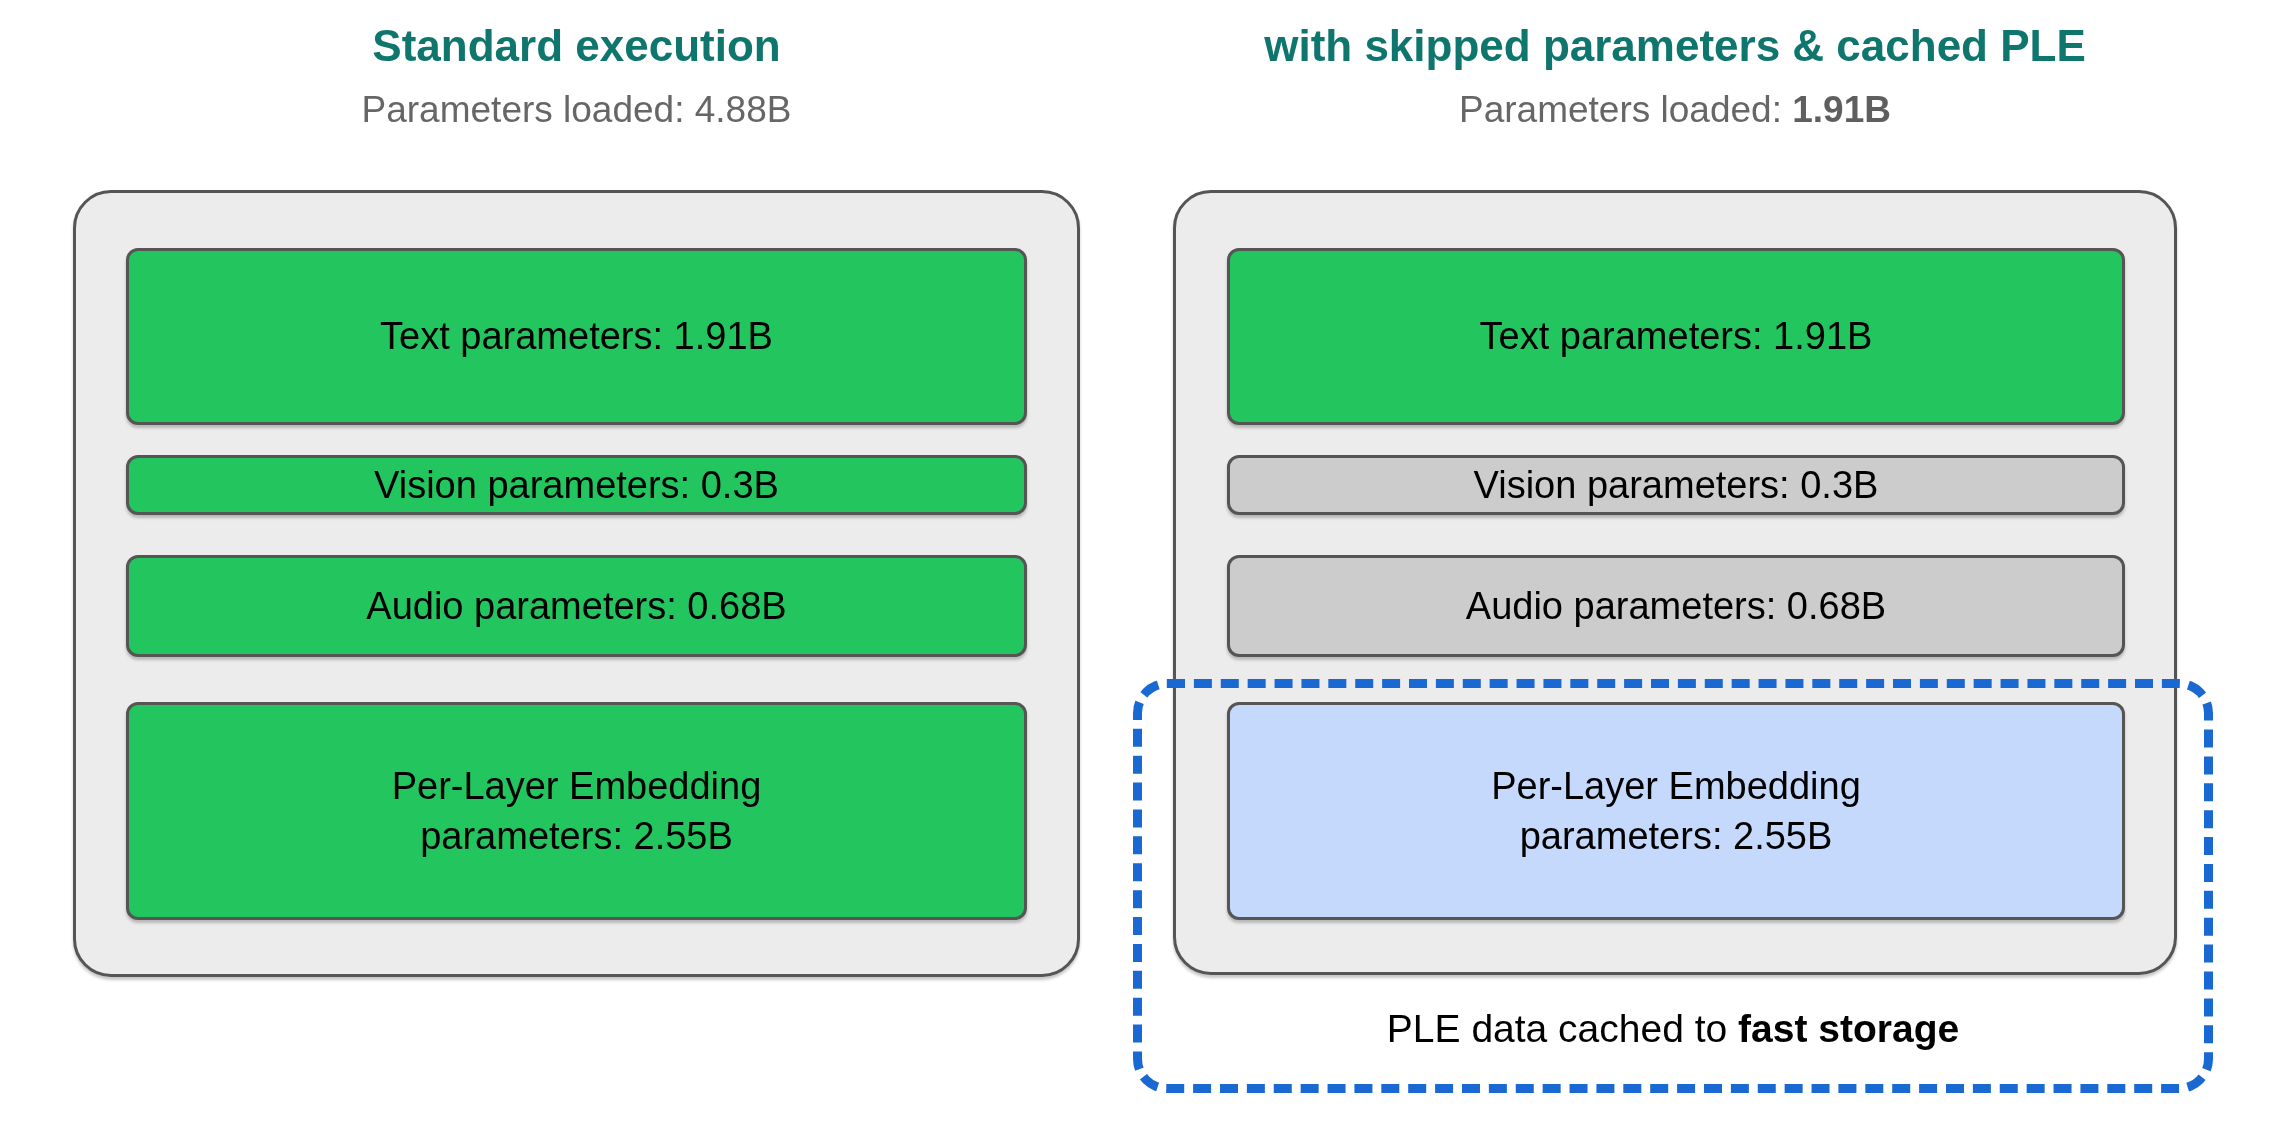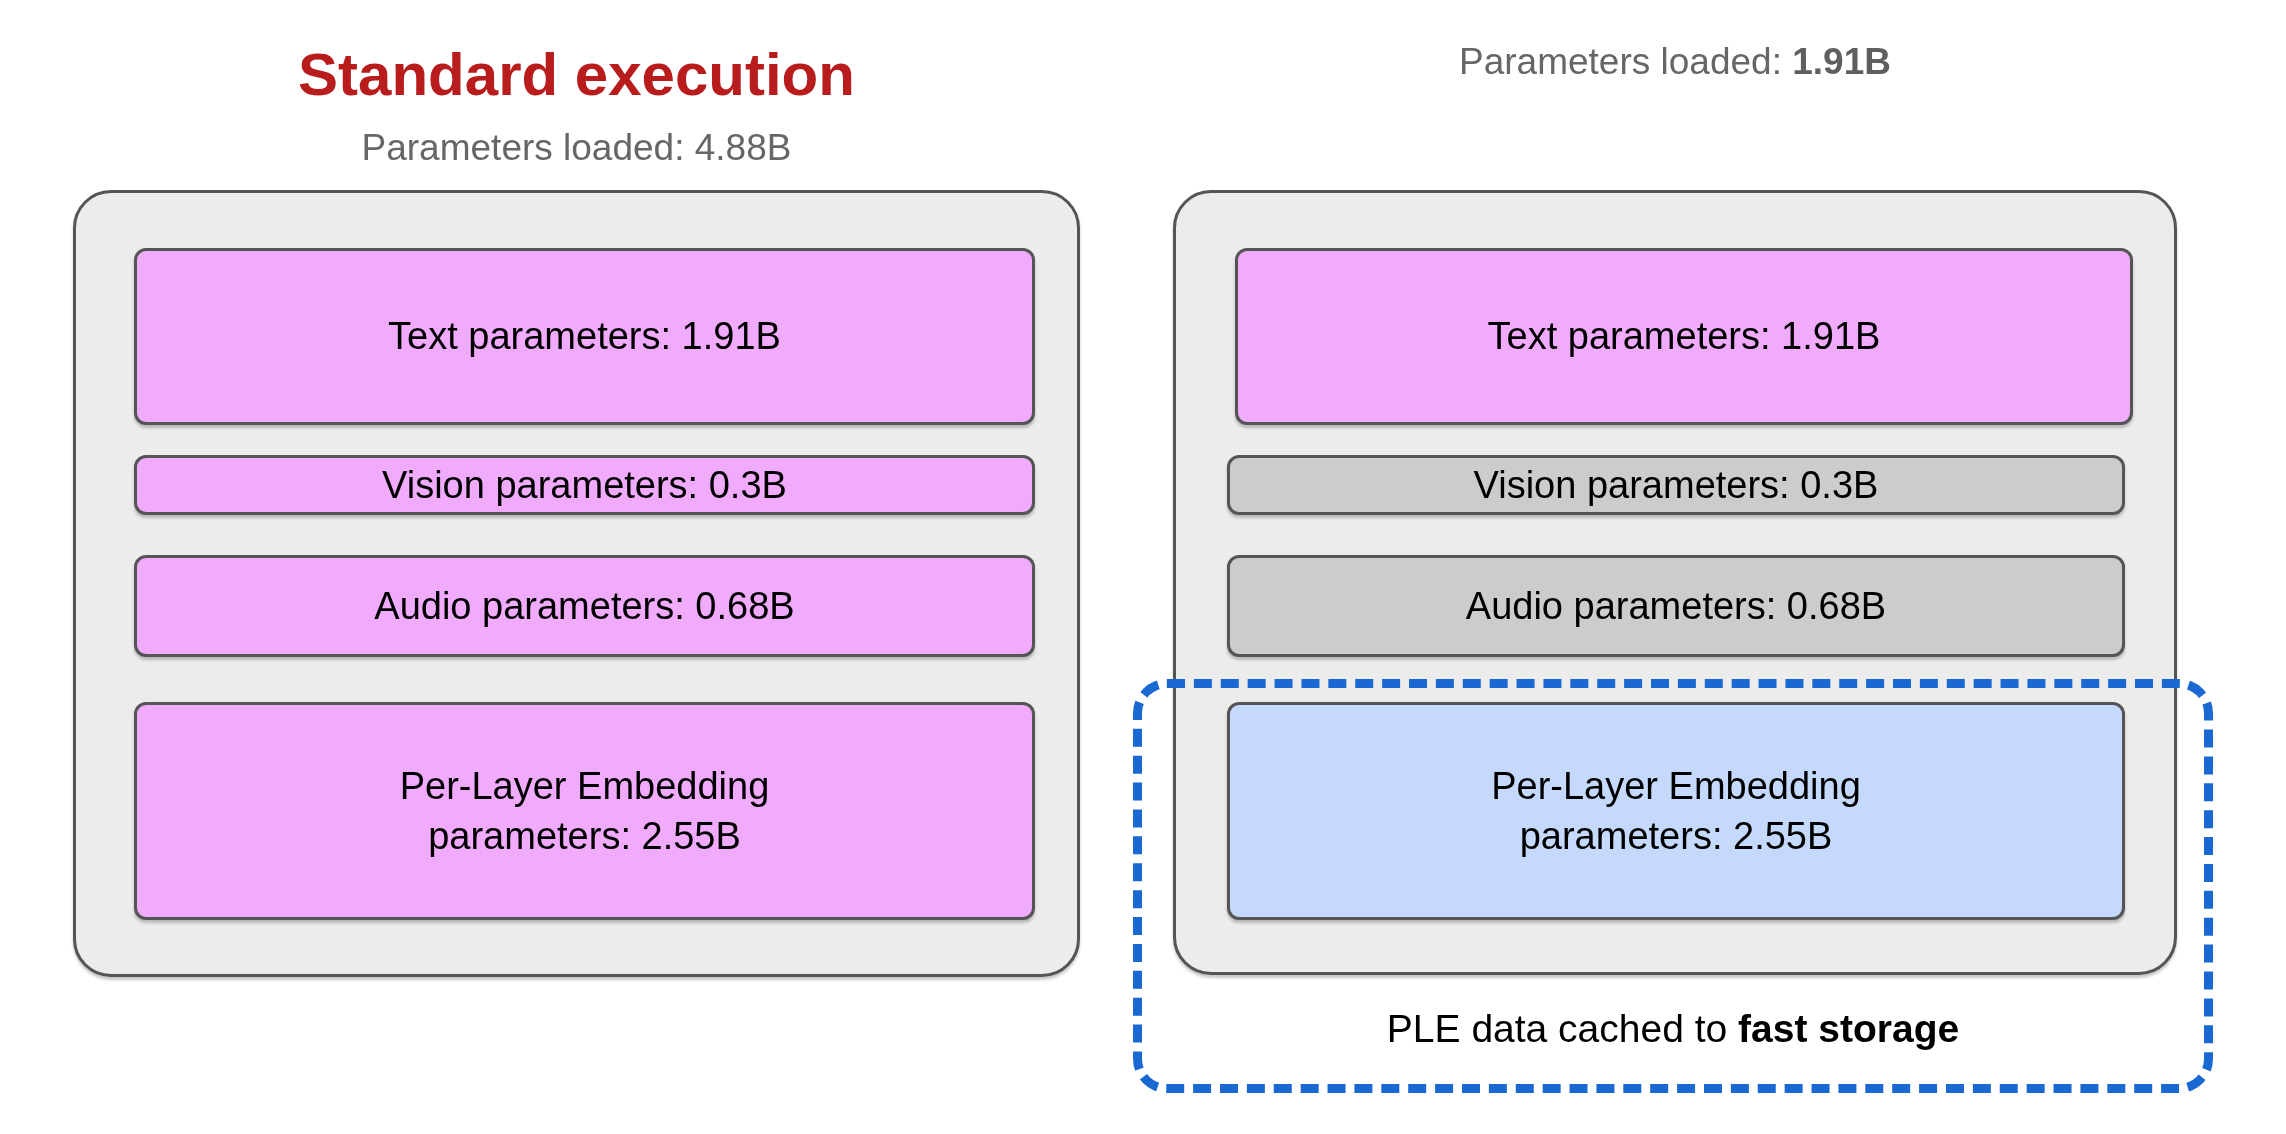--- a/index.html
+++ b/index.html
@@ -19,26 +19,25 @@
     position: absolute;
     inset: 0;
   }
 
   
   .col-header {
     position: absolute;
     text-align: center;
   }
   .col-title {
-    font-size: 60px;
+    font-size: 44px;
     font-weight: bold;
-    color: #b91c1c;
+    color: #0f766e;
     line-height: 1.1;
     white-space: nowrap;
-    margin-top: 20px;
   }
   .col-subtitle {
     font-size: 37px;
     font-weight: normal;
     color: #666666;
     line-height: 1.1;
     margin-top: 20px;
     white-space: nowrap;
   }
   .col-subtitle b { font-weight: bold; color: #5f5f5f; text-align: center; }
@@ -61,21 +60,21 @@
     border-radius: 12px;
     display: flex;
     align-items: center;
     justify-content: center;
     text-align: center;
     font-size: 38px;
     color: #000000;
     line-height: 1.32;
     box-shadow: 0 3px 3px rgba(0,0,0,0.22);
   }
-  .pbox.blue   { background: #f0abfc; margin-left: 8px; }
+  .pbox.blue   { background: #22c55e; }
   .pbox.gray   { background: #CCCCCC; }
   .pbox.ltblue { background: #C4D9FC; }
 
   
   .dashed-region {
     position: absolute;
     box-sizing: border-box;
     border: 9px dashed #1A68D1;
     border-radius: 34px;
     background: transparent;
@@ -120,20 +119,21 @@
   </div>
 
   <div class="pbox blue" style="left:126px; top:702px; width:901px; height:218px;">
     <span>
       <span>Per-Layer Embedding</span><br>
       <span>parameters: 2.55B</span>
     </span>
   </div>
 
   <div class="col-header" style="left:1173px; top:22px; width:1004px;">
+    <div class="col-title">with skipped parameters &amp; cached PLE</div>
     <div class="col-subtitle">
       <span>Parameters loaded: </span><b>1.91B</b>
     </div>
   </div>
 
   <div class="panel" style="left:1173px; top:190px; width:1004px; height:785px;"></div>
 
   <div class="pbox blue" style="left:1227px; top:248px; width:898px; height:177px;">
     <span>Text parameters: 1.91B</span>
   </div>

